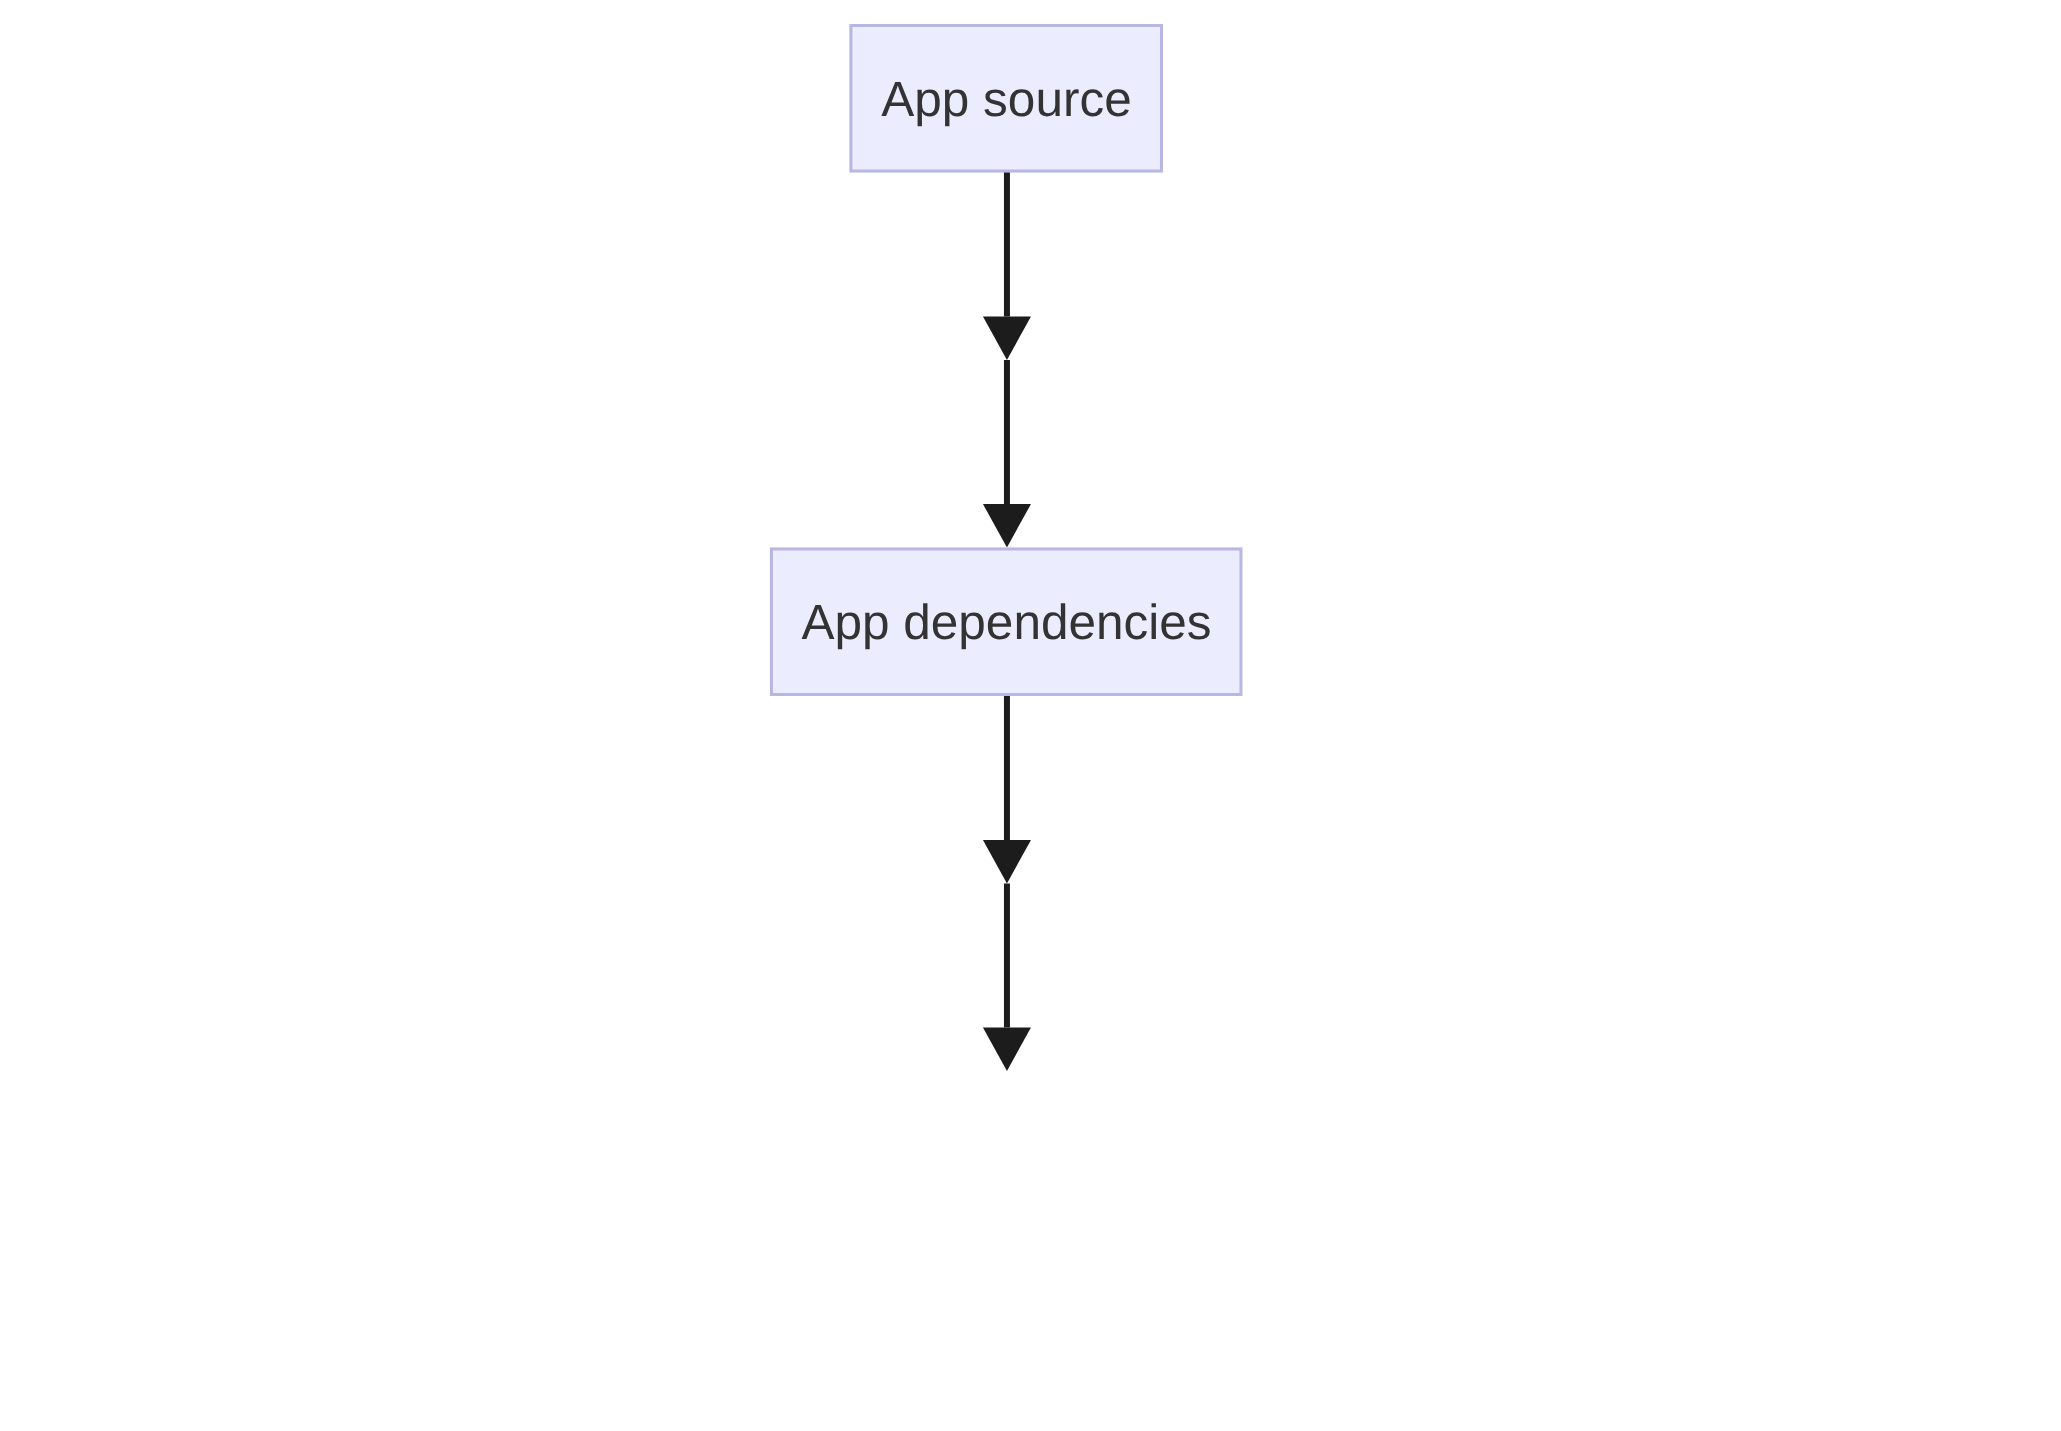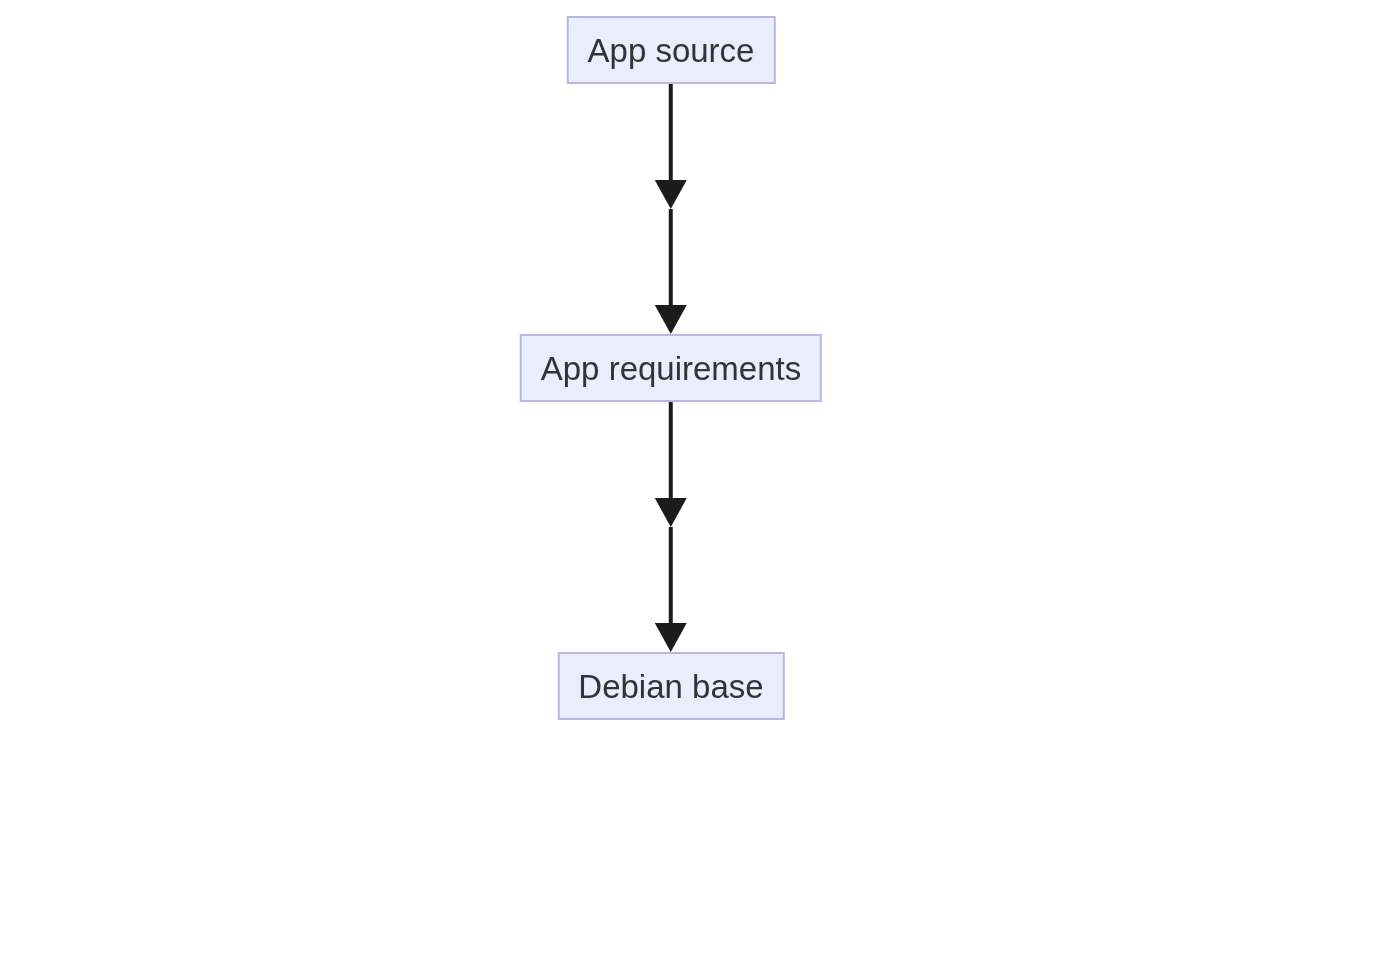--- a/index.html
+++ b/index.html
@@ -15,21 +15,21 @@
     position: absolute;
     left: 671px;
     top: 16px;
     transform: translateX(-50%);
     display: flex;
     flex-direction: column;
     align-items: center;
   }
   .node {
     box-sizing: border-box;
-    height: 68px;
+    height: 99px;
     display: flex;
     align-items: center;
     justify-content: center;
     padding: 0 19px;
     background: #ececff;
     border: 2px solid #b7b7e2;
     color: #333333;
     font-size: 33px;
     line-height: 1;
     white-space: nowrap;
@@ -70,31 +70,28 @@
     <div class="edge-head"></div>
   </div>
 
 
   <div class="edge">
     <div class="edge-line"></div>
     <div class="edge-head"></div>
   </div>
 
   <div class="node">
-    <span>App requirements</span>
+    <span>App dependencies</span>
   </div>
 
   <div class="edge">
     <div class="edge-line"></div>
     <div class="edge-head"></div>
   </div>
 
 
   <div class="edge">
     <div class="edge-line"></div>
     <div class="edge-head"></div>
   </div>
 
-  <div class="node">
-    <span>Debian base</span>
-  </div>
 
 </div>
 
 </body></html>

